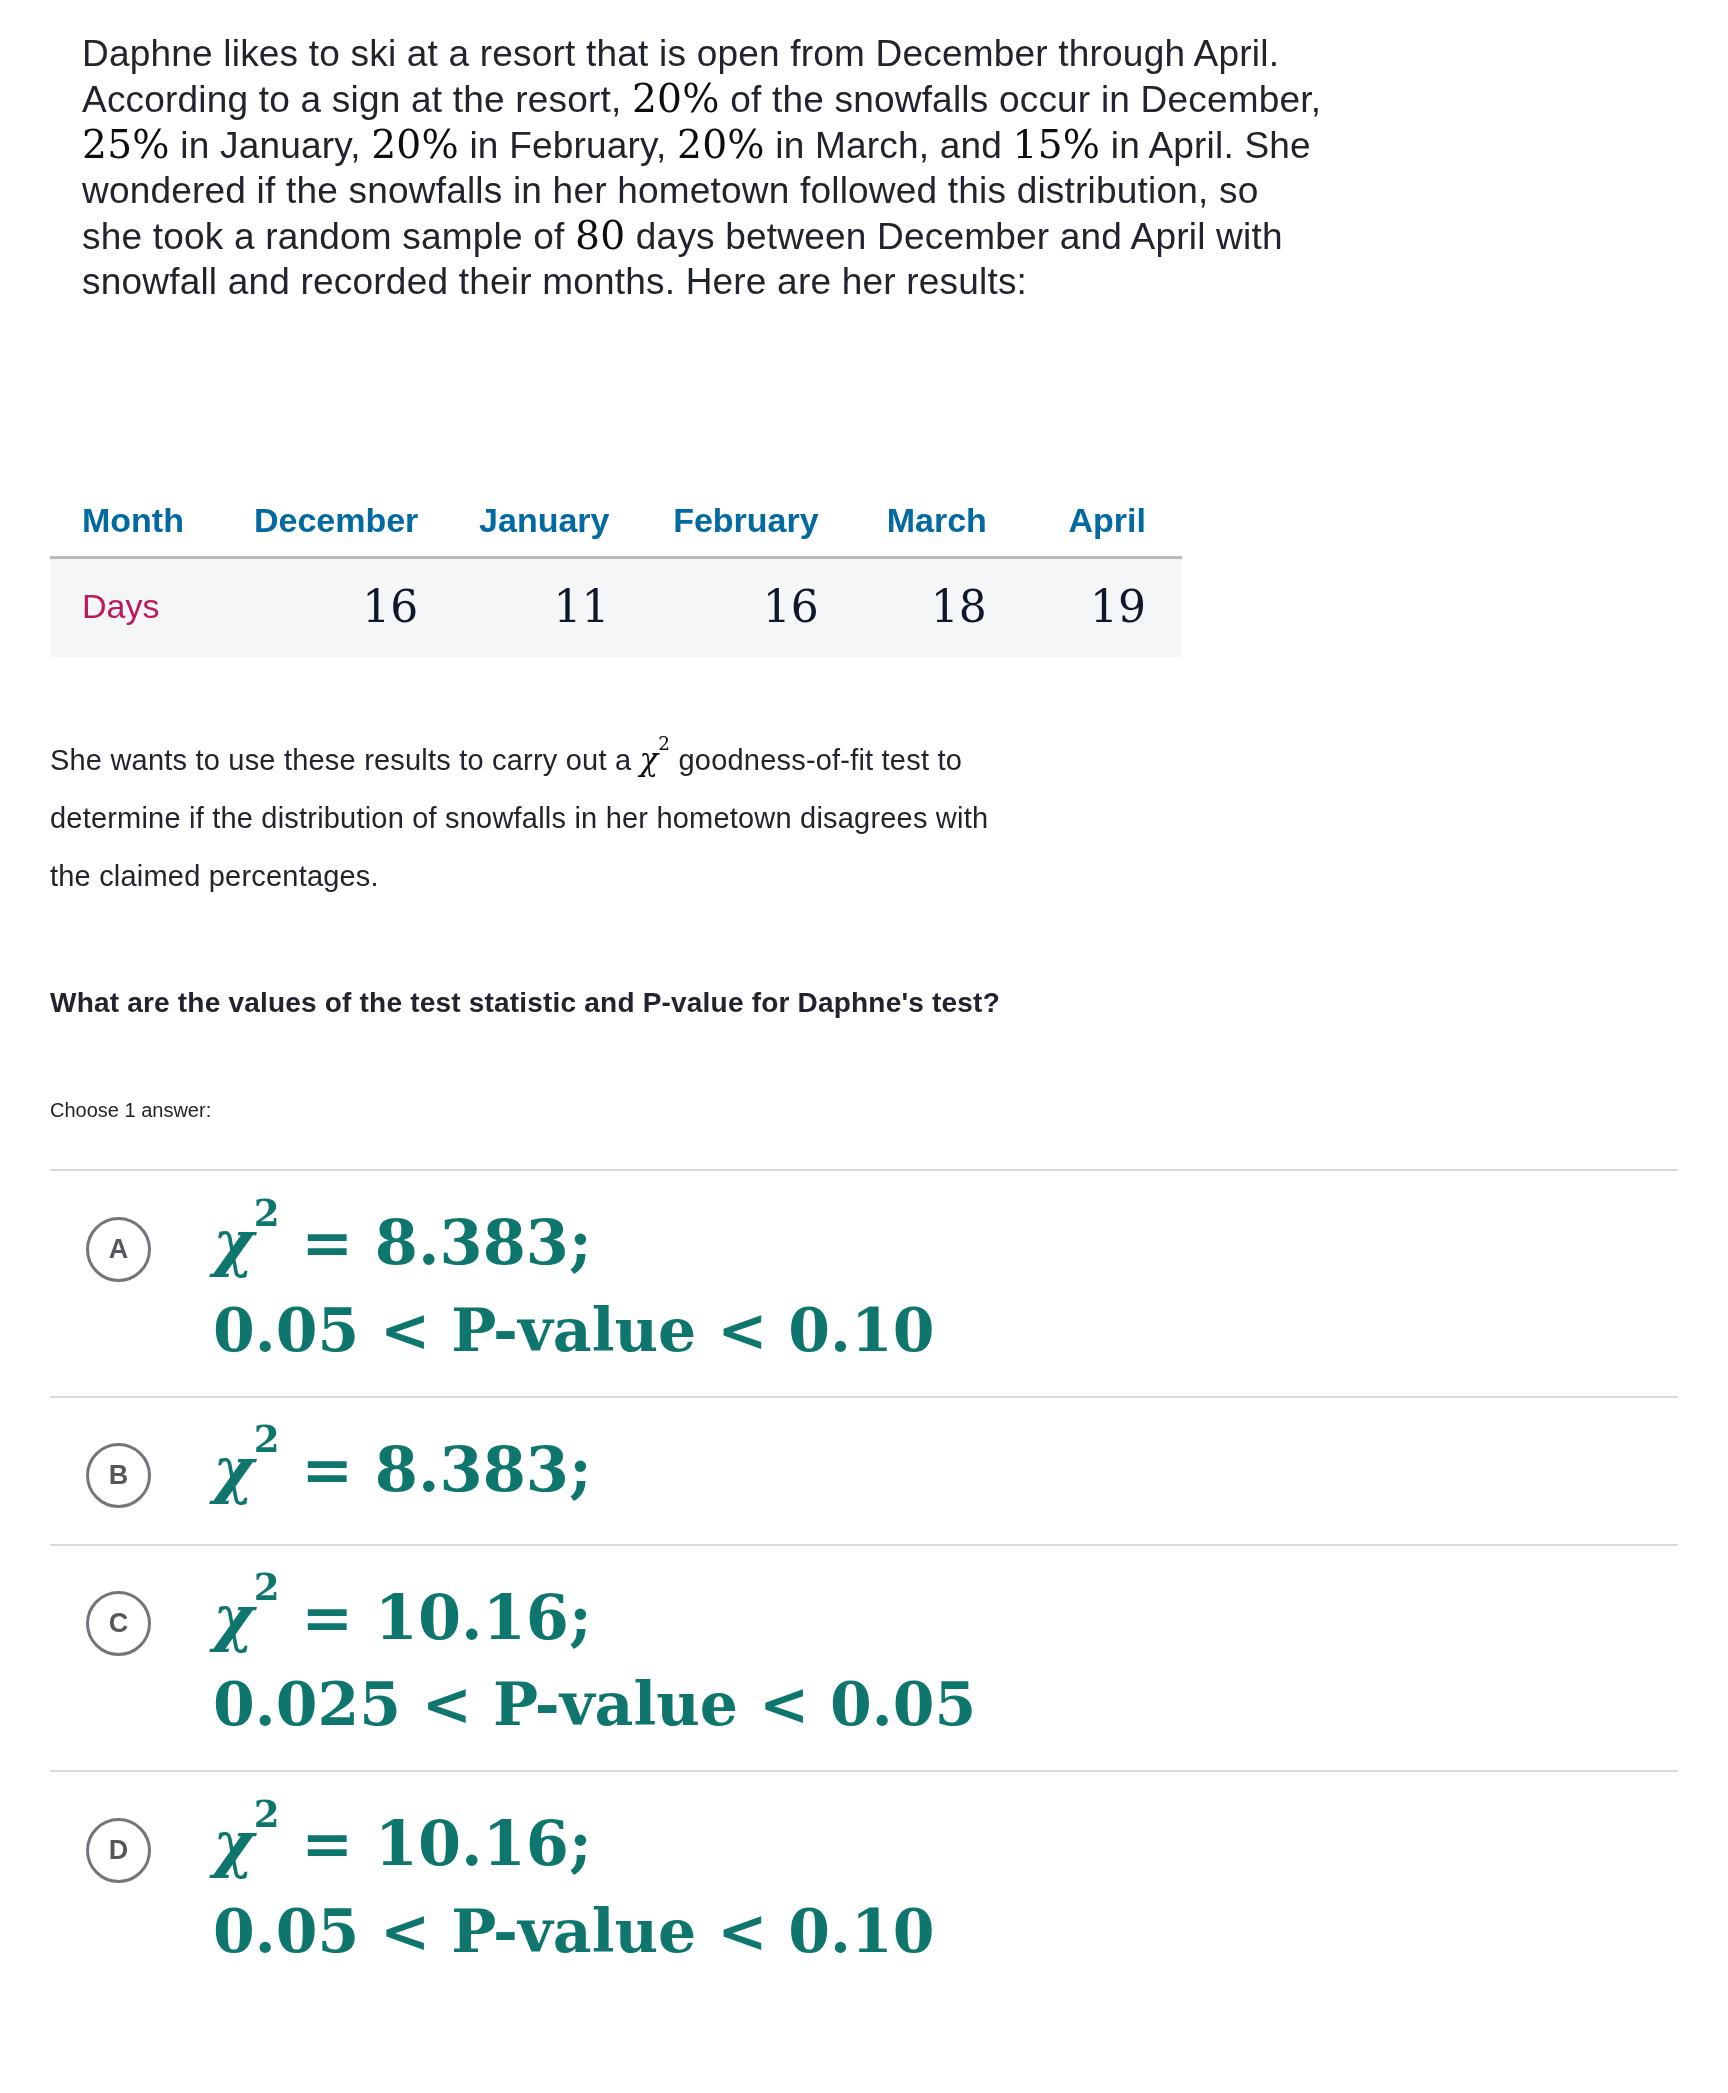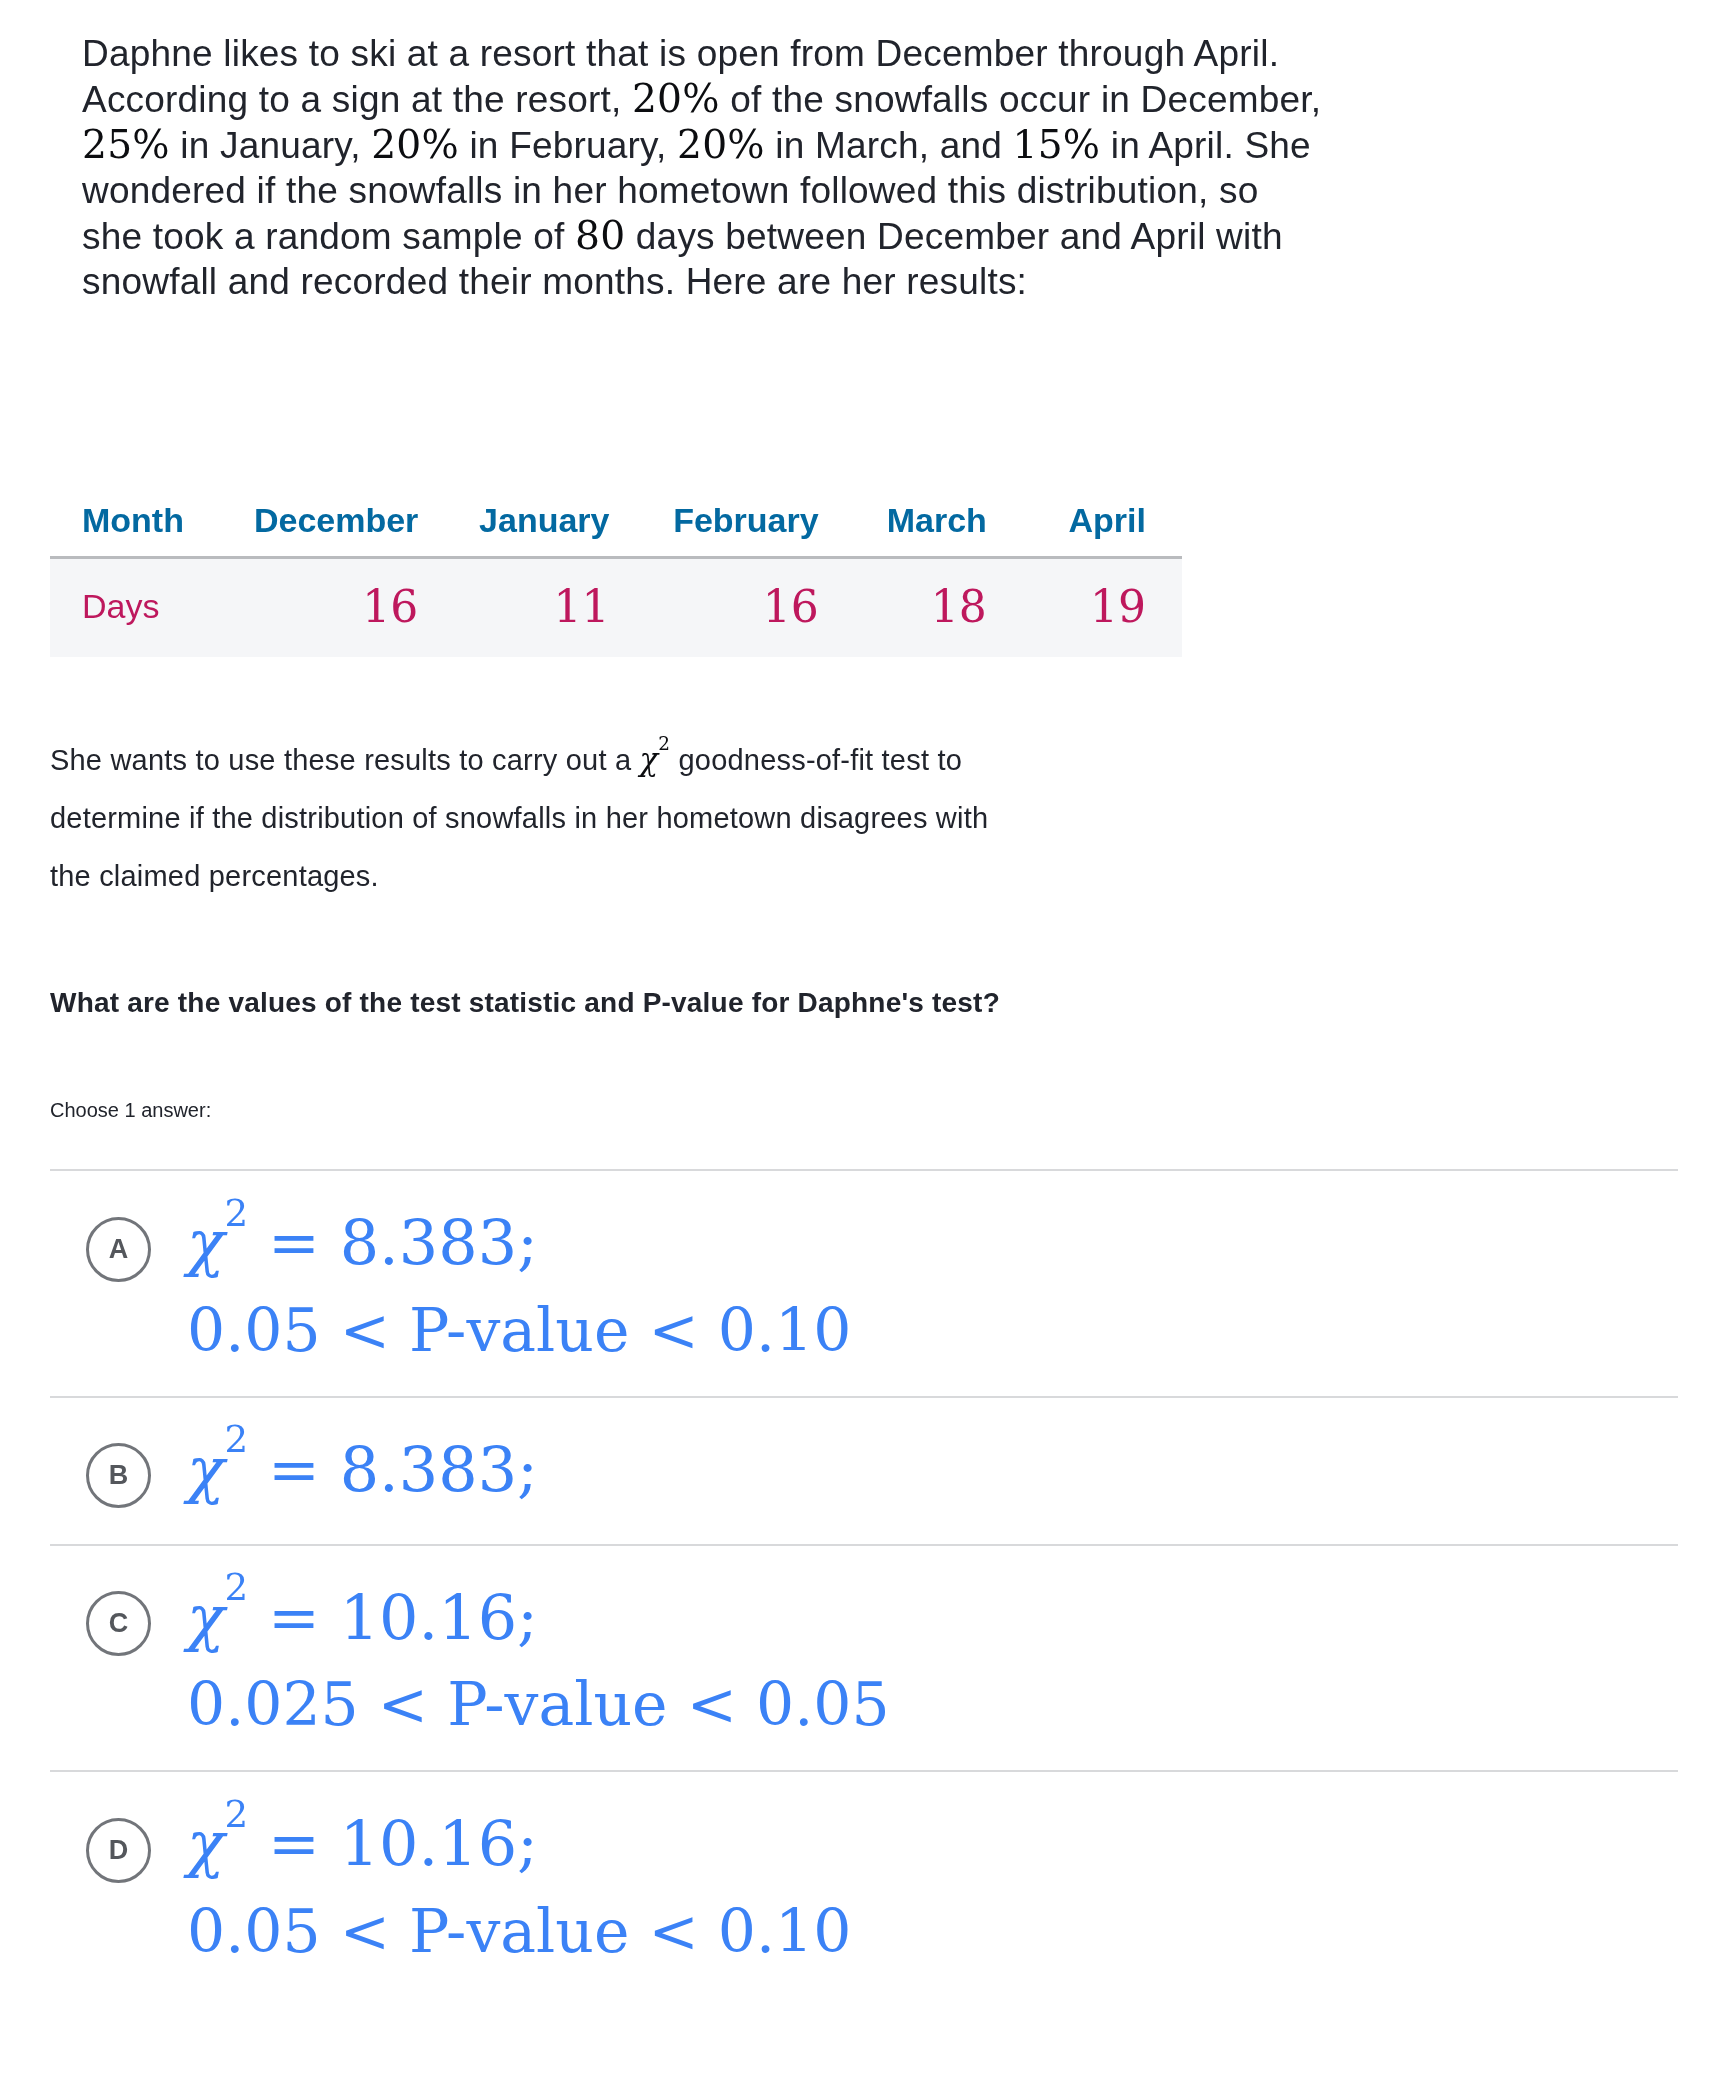--- a/index.html
+++ b/index.html
@@ -35,21 +35,21 @@
   }
   table.results th {
     font-size:34px; font-weight:bold; color:#0369a1;
     text-align:right; padding:5.5px 36px 16.4px 0;
     border-bottom:3.6px solid #b9bbbe;
   }
   table.results th.first { text-align:left; padding-left:32px; width:177px; }
   table.results tbody tr { background:#f5f6f8; }
   table.results td {
     font-family:"DejaVu Serif","Liberation Serif",serif;
-    font-size:44px; color:#be185d;
+    font-size:44px; color:#0f172a;
     text-align:right; padding:22px 36px 25.5px 0;
   }
   table.results td.first {
     font-family:"Liberation Sans",sans-serif;
     font-size:34px; text-align:left; padding-left:32px; color:#be185d;
   }
   .col-dec{width:227px}.col-jan{width:191px}.col-feb{width:209px}
   .col-mar{width:168px}.col-apr{width:159px}
 
   .followup { margin-top:73px; font-size:29px; line-height:58px; white-space:pre-line; letter-spacing:0.2px; }
@@ -64,23 +64,24 @@
     padding:33px 0 35px 36px;
   }
   .radio {
     flex:0 0 auto; width:65px; height:65px; margin-top:12.7px;
     border:3.6px solid #72757a; border-radius:50%;
     display:flex; align-items:center; justify-content:center;
     font-size:27px; font-weight:bold; color:#54575c;
     background:#ffffff; cursor:pointer;
   }
   .opt-math {
-    margin-left:36px;
+    margin-left:62px;
     font-family:"DejaVu Serif","Liberation Serif",serif;
-    color:#3b82f6;
+    color:#0f766e;
+    font-weight:bold;
   }
   .opt-line1 { font-size:62px; line-height:78px; }
   .opt-line1 em { font-style:italic; }
   .opt-line1 sup { font-size:0.6em; position:relative; top:-0.45em; line-height:0; font-style:normal; }
   .opt-line2 { font-size:60px; line-height:62px; margin-top:16.4px; }
 </style>
 </head>
 <body>
 
 <div class="content">

